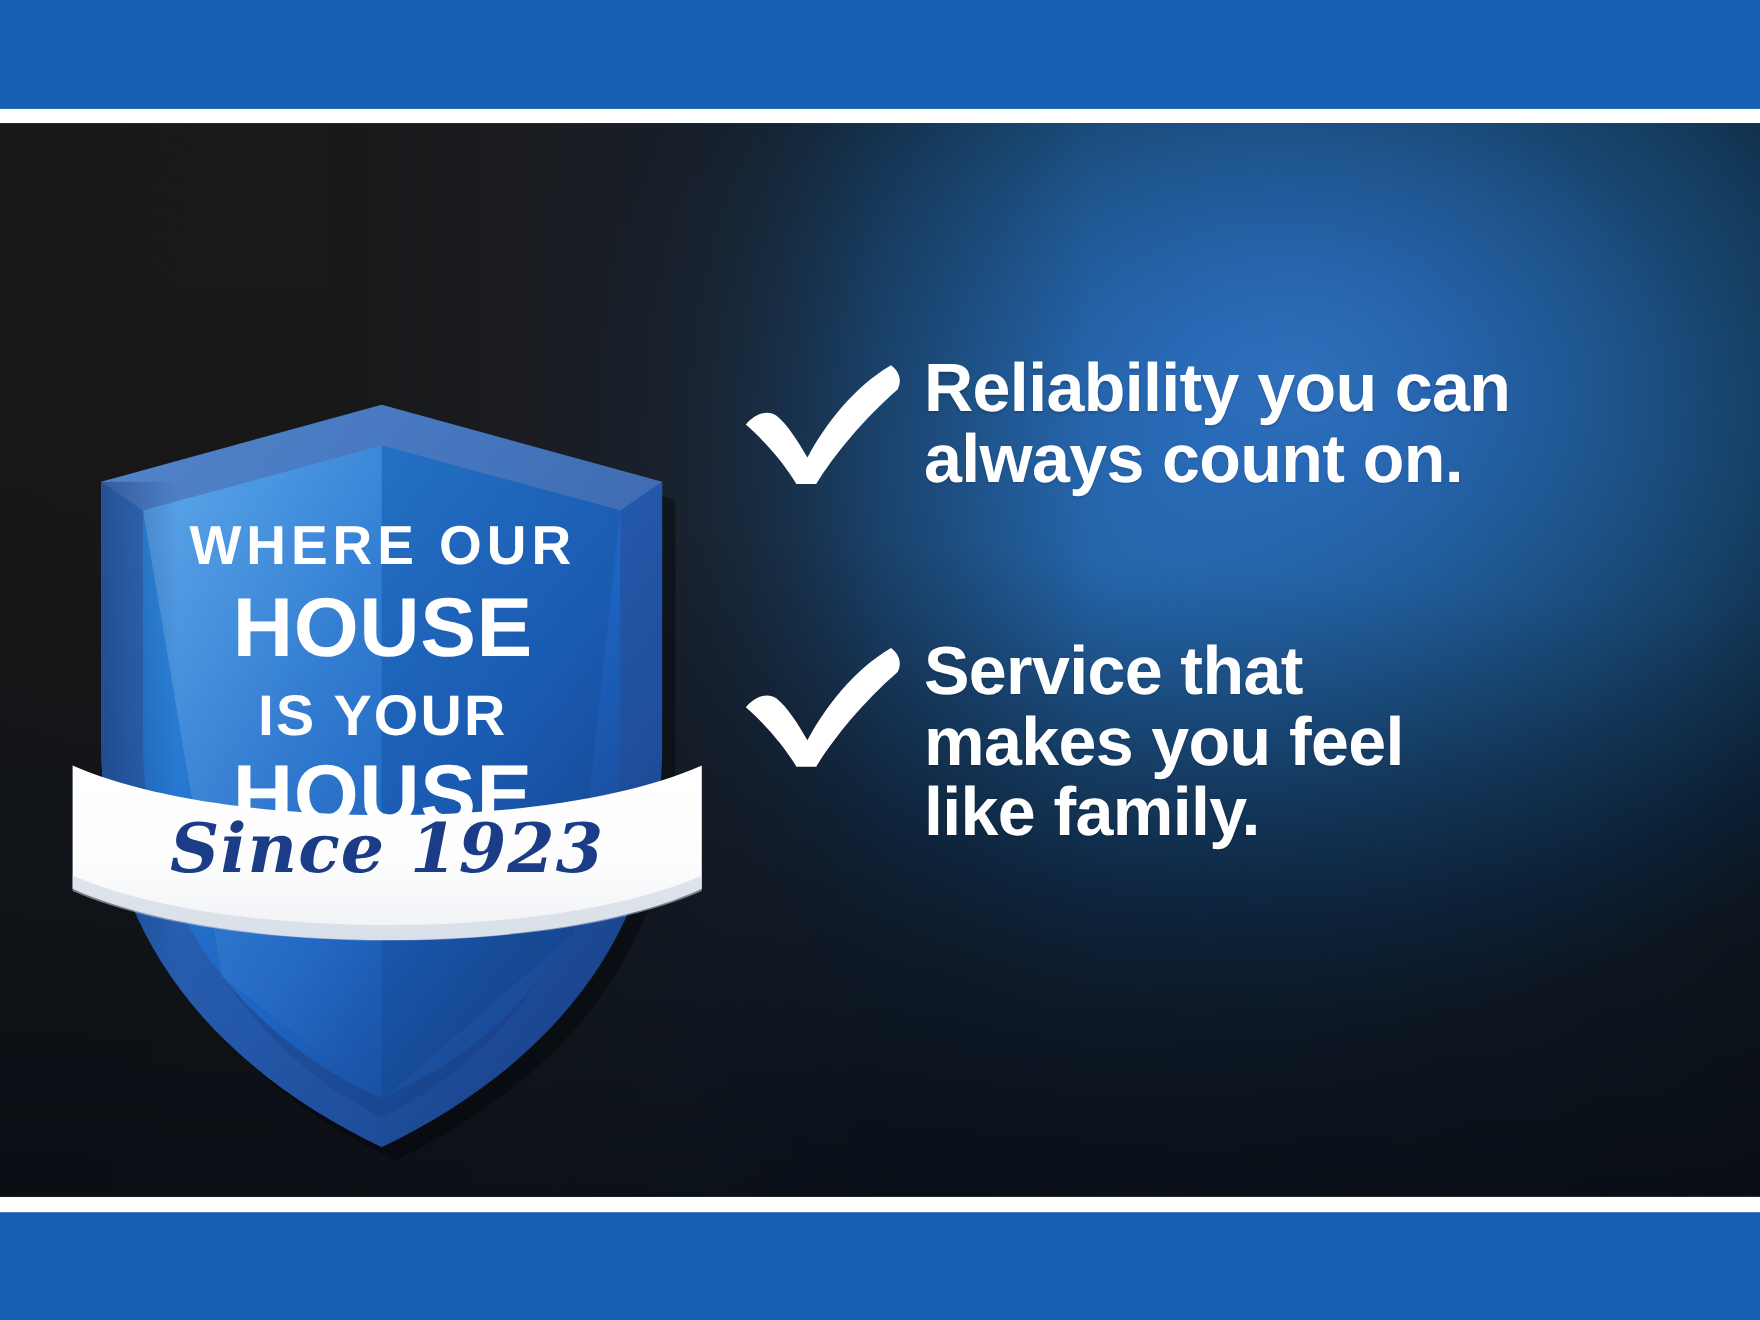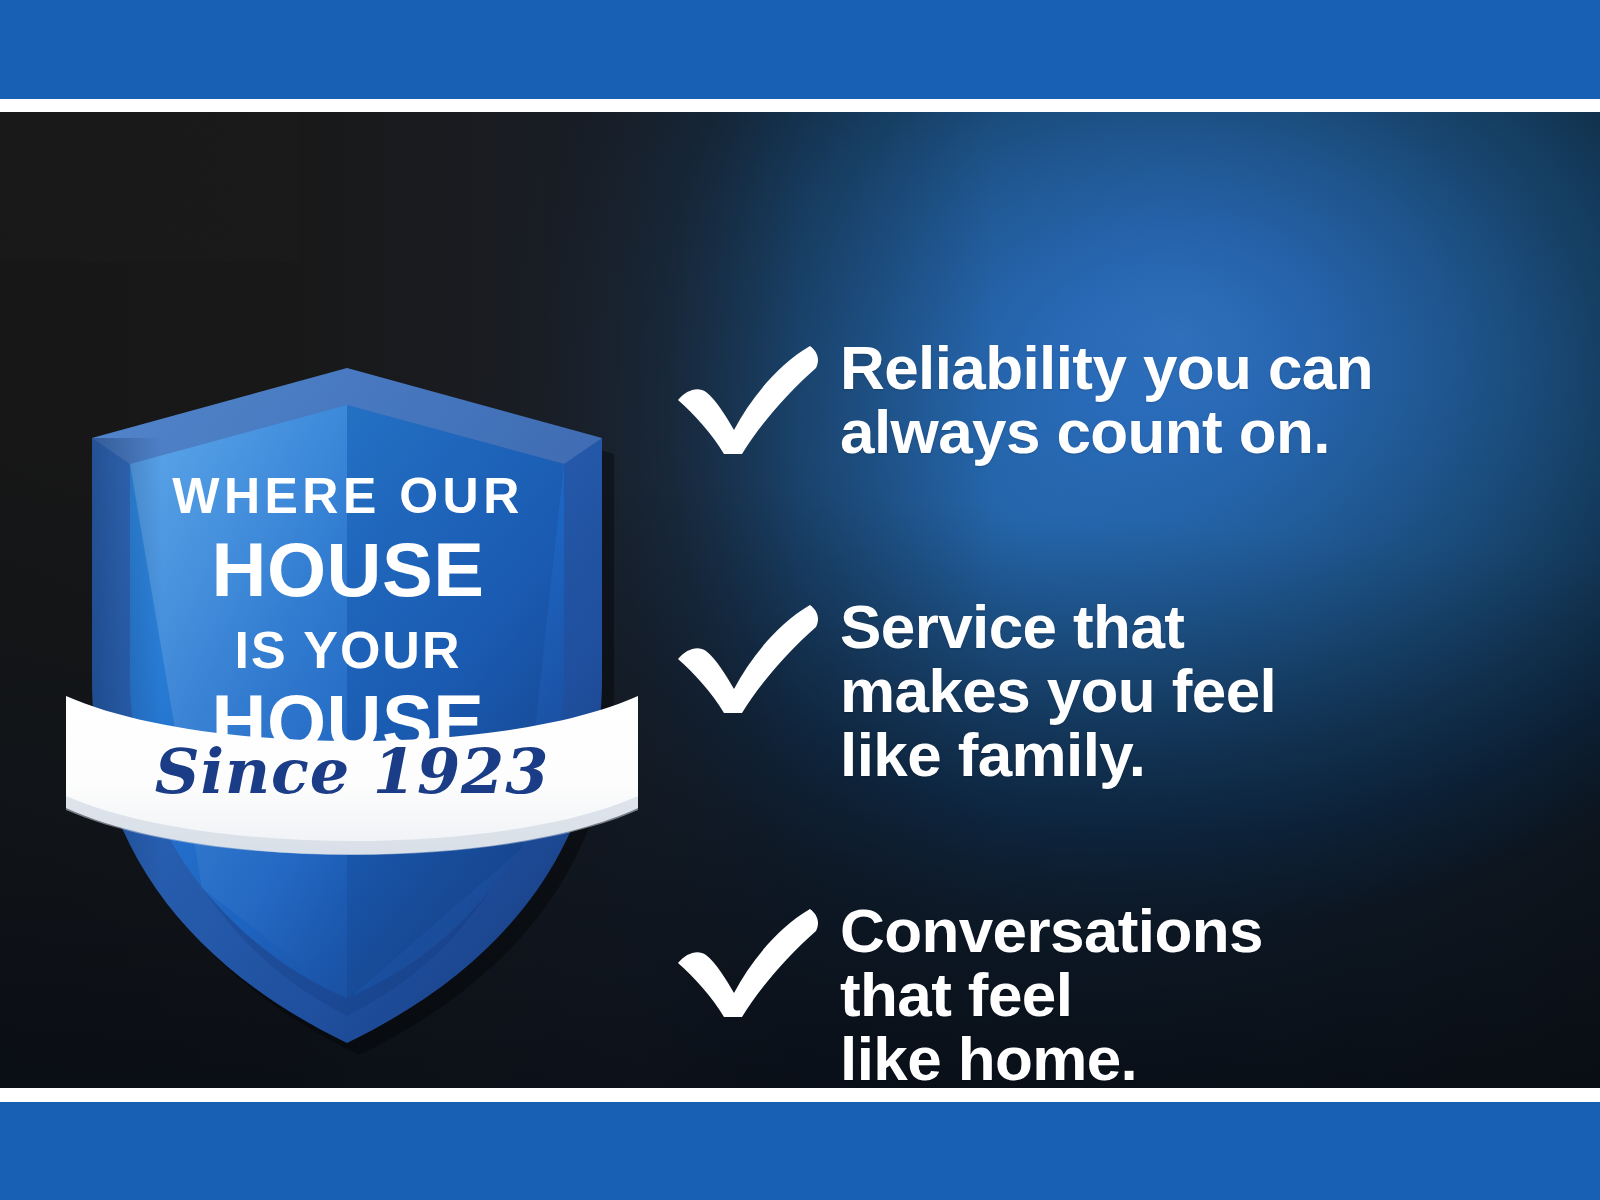--- a/index.html
+++ b/index.html
@@ -58,22 +58,22 @@
   #line-isyour{font-size:52px;letter-spacing:2px;}
   #line-house2{font-size:76px;letter-spacing:0.5px;}
   #line-since{
     font-family:"DejaVu Serif",serif;font-style:italic;font-weight:bold;
     font-size:62px;fill:#1b3c86;letter-spacing:1px;text-anchor:middle;
   }
 
   
   #benefits{position:absolute;left:672px;top:112px;width:900px;height:976px;}
   .benefit{position:absolute;left:0;display:flex;align-items:flex-start;}
-  #benefit-0{top:98px;margin-top:14px;}
-  #benefit-1{top:355px;margin-top:16px;}
+  #benefit-0{top:98px;}
+  #benefit-1{top:355px;}
   #benefit-2{top:675px;}
 
   .check-wrap{width:168px;flex:0 0 168px;padding-top:6px;}
   .check-wrap svg{display:block;width:150px;height:115px;}
 
   .benefit-text{
     color:#ffffff;
     font-family:"Liberation Sans",sans-serif;
     font-weight:bold;
     font-size:62px;
@@ -227,35 +227,18 @@
                      C 112 54, 86 86, 70 112
                      L 52 112
                      C 40 92, 22 72, 6 58 Z" fill="#ffffff"></path>
           </svg>
         </div>
         <div class="benefit-text">Service that
 makes you feel
 like family.</div>
       </div>
 
-      <div class="benefit" id="benefit-2">
-        <div class="check-wrap">
-          <svg viewBox="0 0 150 115" xmlns="http://www.w3.org/2000/svg">
-            <path d="M 6 58
-                     C 14 48, 26 44, 34 50
-                     C 44 58, 54 74, 62 88
-                     C 78 58, 104 24, 138 4
-                     C 146 10, 148 18, 144 26
-                     C 112 54, 86 86, 70 112
-                     L 52 112
-                     C 40 92, 22 72, 6 58 Z" fill="#ffffff"></path>
-          </svg>
-        </div>
-        <div class="benefit-text">Conversations
-that feel
-like home.</div>
-      </div>
 
     </div>
   </div>
 
   <div class="brandbar" id="bar-bottom" style="background: rgb(23, 96, 180);"></div>
 </div>
 
 </body></html>

